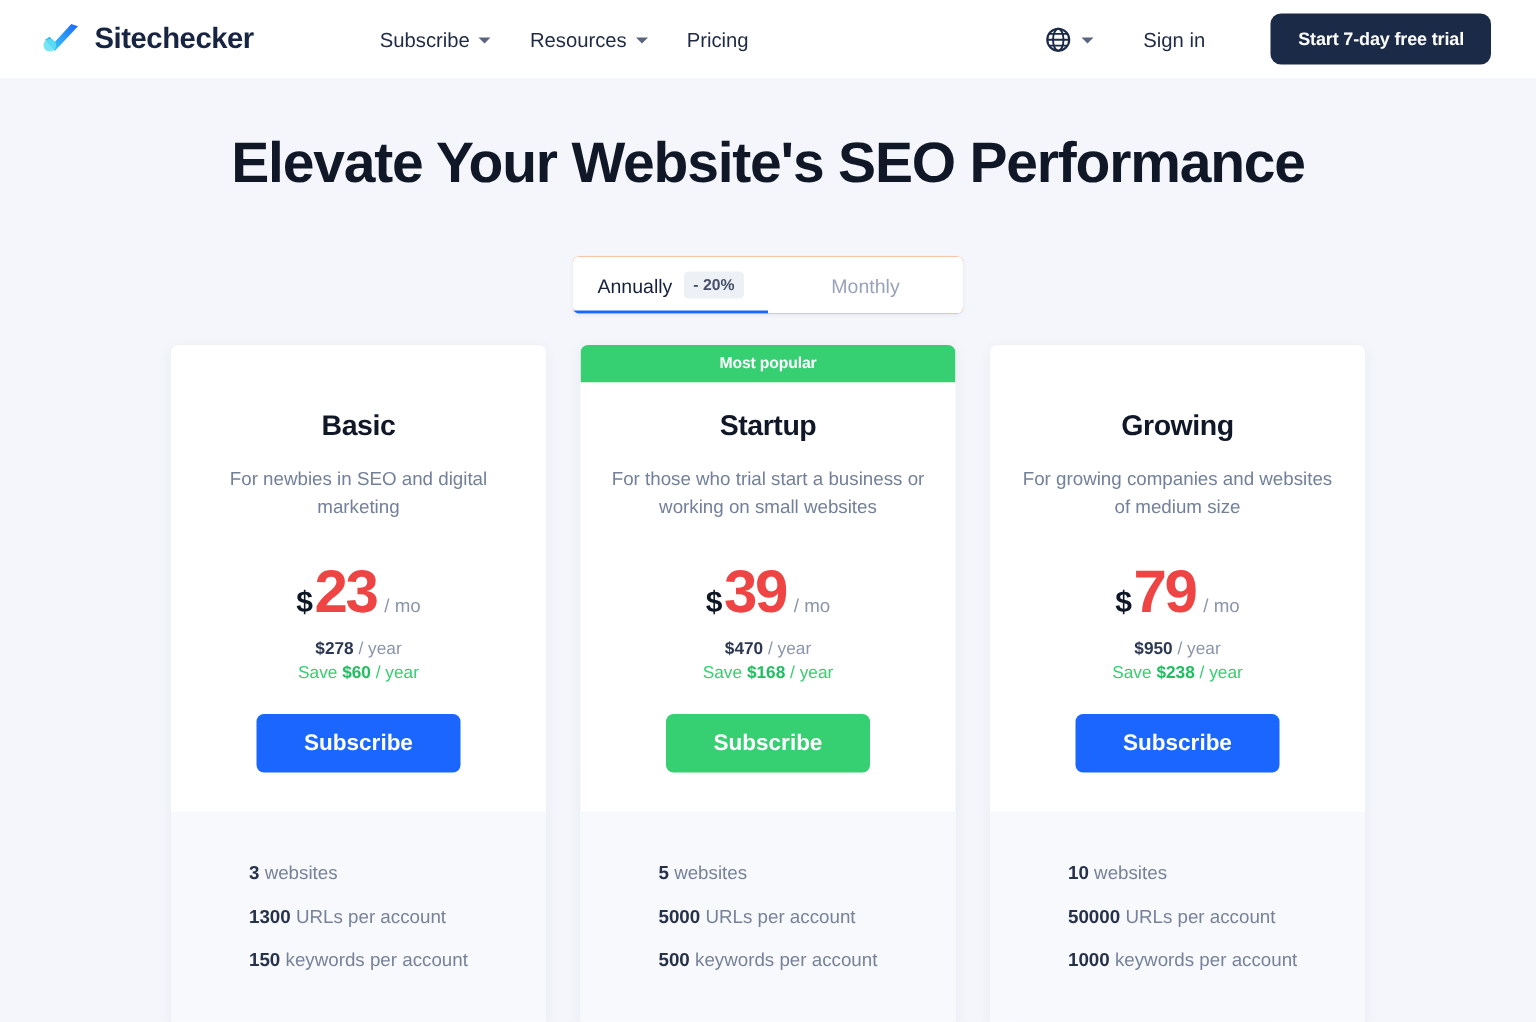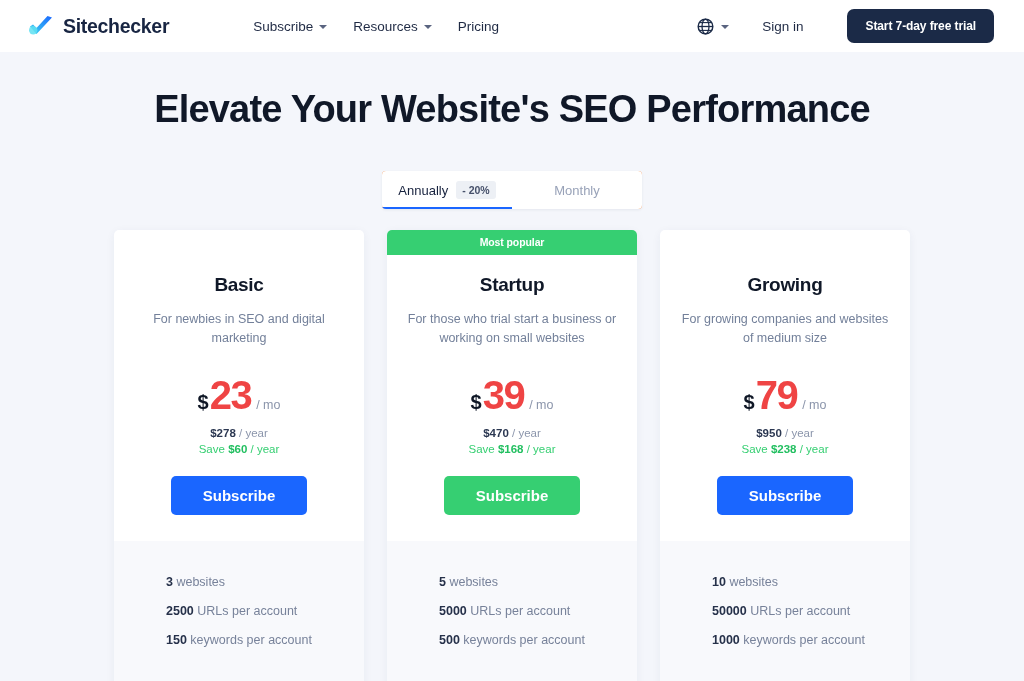--- a/index.html
+++ b/index.html
@@ -271,21 +271,21 @@
         <span>/ year</span>
       </div>
       <button class="sub-btn sub-blue">Subscribe</button>
     </div>
     <div class="features">
       <div class="feat">
         <b>3</b>
         <span>websites</span>
       </div>
       <div class="feat">
-        <b>2500</b>
+        <b>1300</b>
         <span>URLs per account</span>
       </div>
       <div class="feat">
         <b>150</b>
         <span>keywords per account</span>
       </div>
       <div class="feat">
         
         
       </div>

